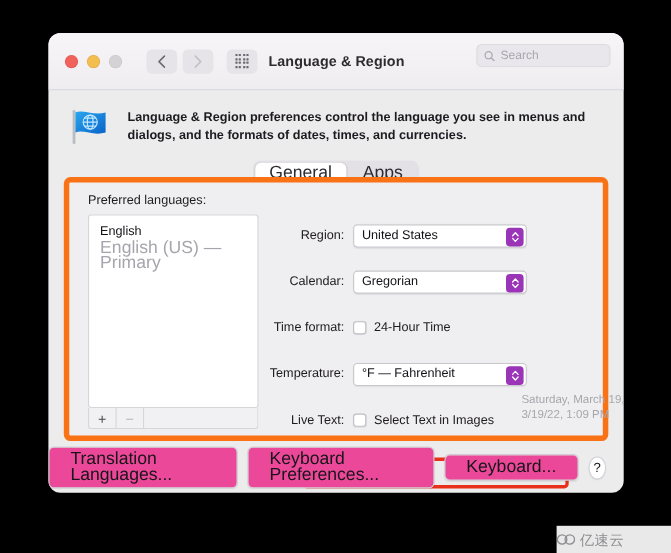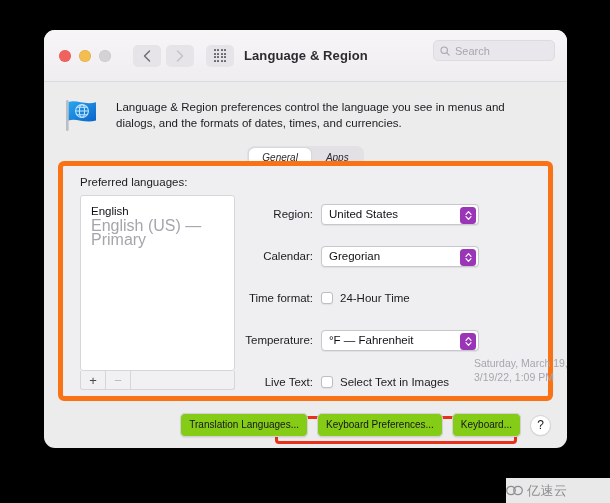--- a/index.html
+++ b/index.html
@@ -64,32 +64,32 @@
   .searchbox .ph { font-size: 11px; color: #a9a7ae; }
 
   
   .header {
     display: flex; gap: 14px; padding: 14px 18px 10px 18px;
     align-items: flex-start;
   }
   .flag-icon { width: 40px; height: 38px; flex: 0 0 auto; }
   .header-text {
     font-size: 11.5px; color: #1d1b20; line-height: 16px;
-    padding-top: 3px; max-width: 430px;
+    padding-top: 3px; max-width: 430px; font-weight: bold;
   }
 
   
   .tabs-wrap { display: flex; justify-content: center; margin-top: 2px; }
   .tabs {
     display: inline-flex; background: #e3e1e6;
     border-radius: 7px; padding: 2px; gap: 2px;
   }
   .tab {
-    font-size: 10px; color: #2c2a30;
-    padding: 3px 13px; border-radius: 5.5px; line-height: 14px; font-style: italic;
+    font-size: 16px; color: #2c2a30;
+    padding: 3px 13px; border-radius: 5.5px; line-height: 14px;
   }
   .tab.active { background: #ffffff; box-shadow: 0 .5px 1.5px rgba(0,0,0,.22); }
 
   
   .content {
     position: absolute; left: 14px; top: 131px;
     width: 495px; height: 240px;
     background: #efeef0;
     border: 5px solid #f97316;
     border-radius: 6px;
@@ -168,23 +168,23 @@
     font-size: 10.5px; color: #a8a6ad; line-height: 14px; white-space: pre;
   }
 
   
   .bottombar {
     position: absolute; left: 0; right: 0; bottom: 0; height: 46px;
     display: flex; align-items: center; justify-content: flex-end;
     padding-right: 16px; gap: 9px;
   }
   .btn {
-    background: #84cc16; border: .5px solid #d3d1d7; border-radius: 5px;
-    font-size: 10px; color: #171519;
-    padding: 4px 8px; line-height: 14px;
+    background: #ec4899; border: .5px solid #d3d1d7; border-radius: 5px;
+    font-size: 16px; color: #171519;
+    padding: 4px 19px; line-height: 14px;
     box-shadow: 0 .5px 1px rgba(0,0,0,.08);
   }
   .helpbtn {
     width: 21px; height: 21px; border-radius: 50%;
     background: #ffffff; border: .5px solid #d3d1d7;
     display: flex; align-items: center; justify-content: center;
     font-size: 12px; color: #171519;
     box-shadow: 0 .5px 1px rgba(0,0,0,.08);
   }
 

